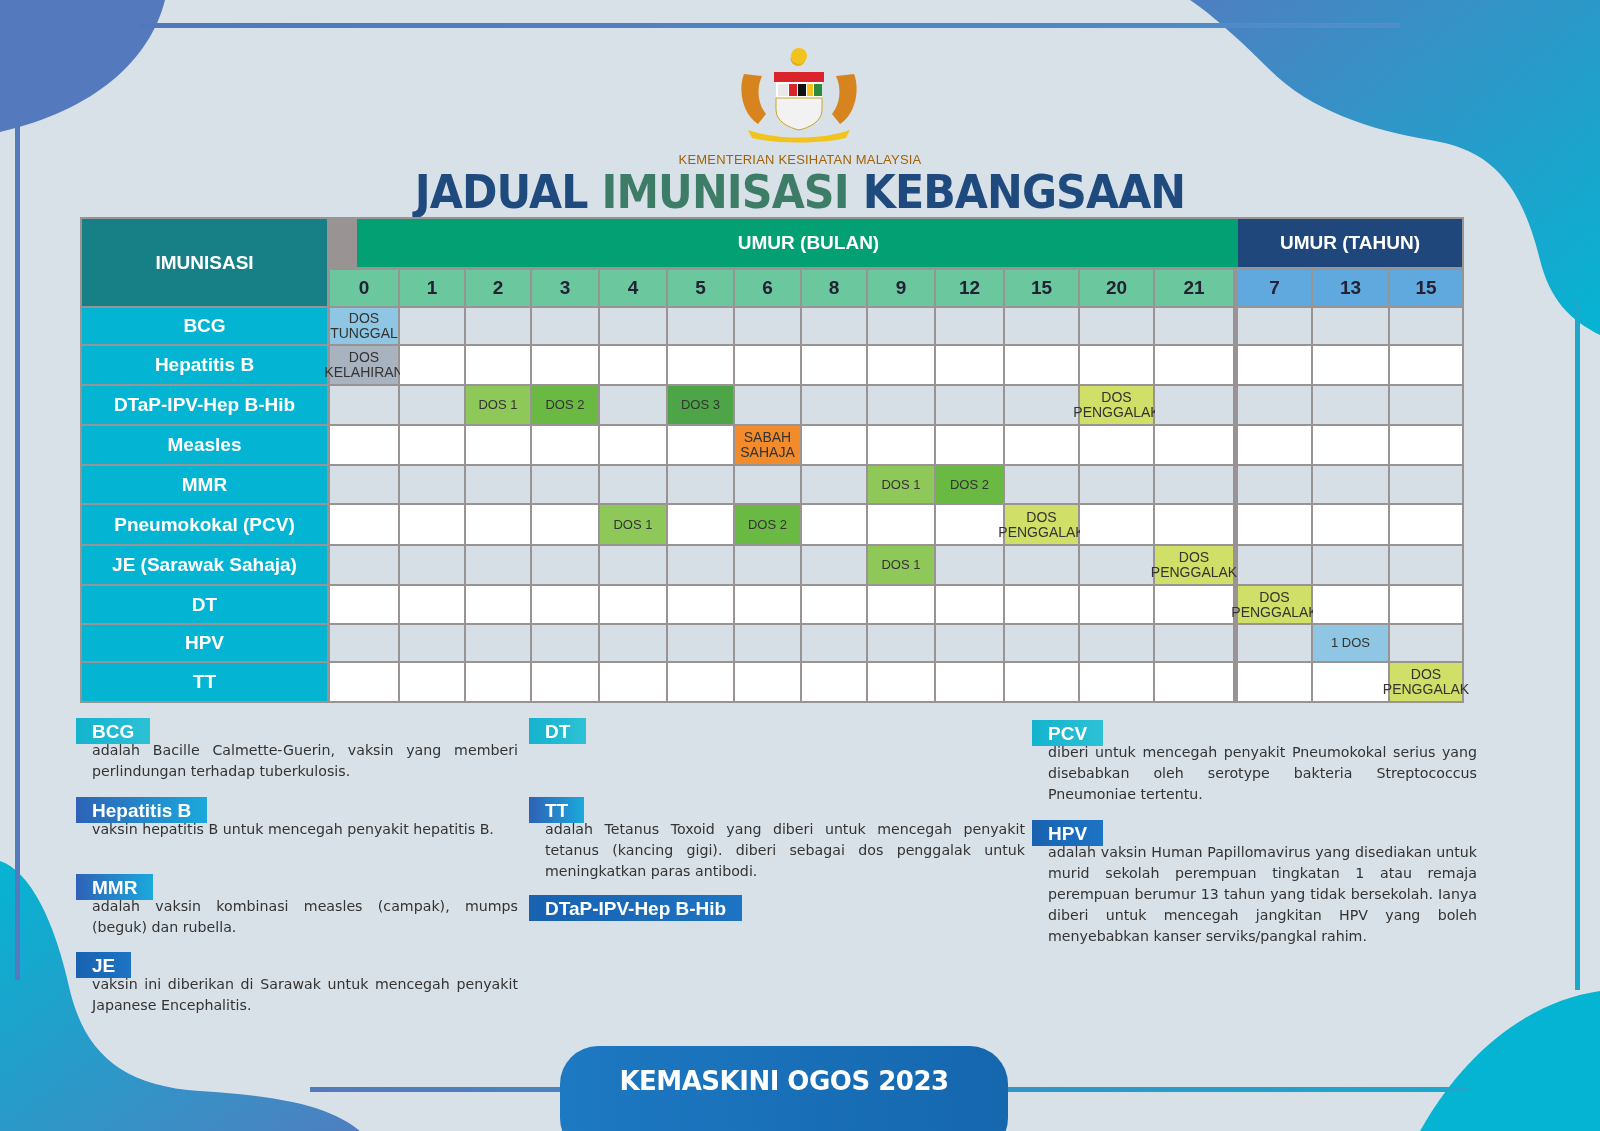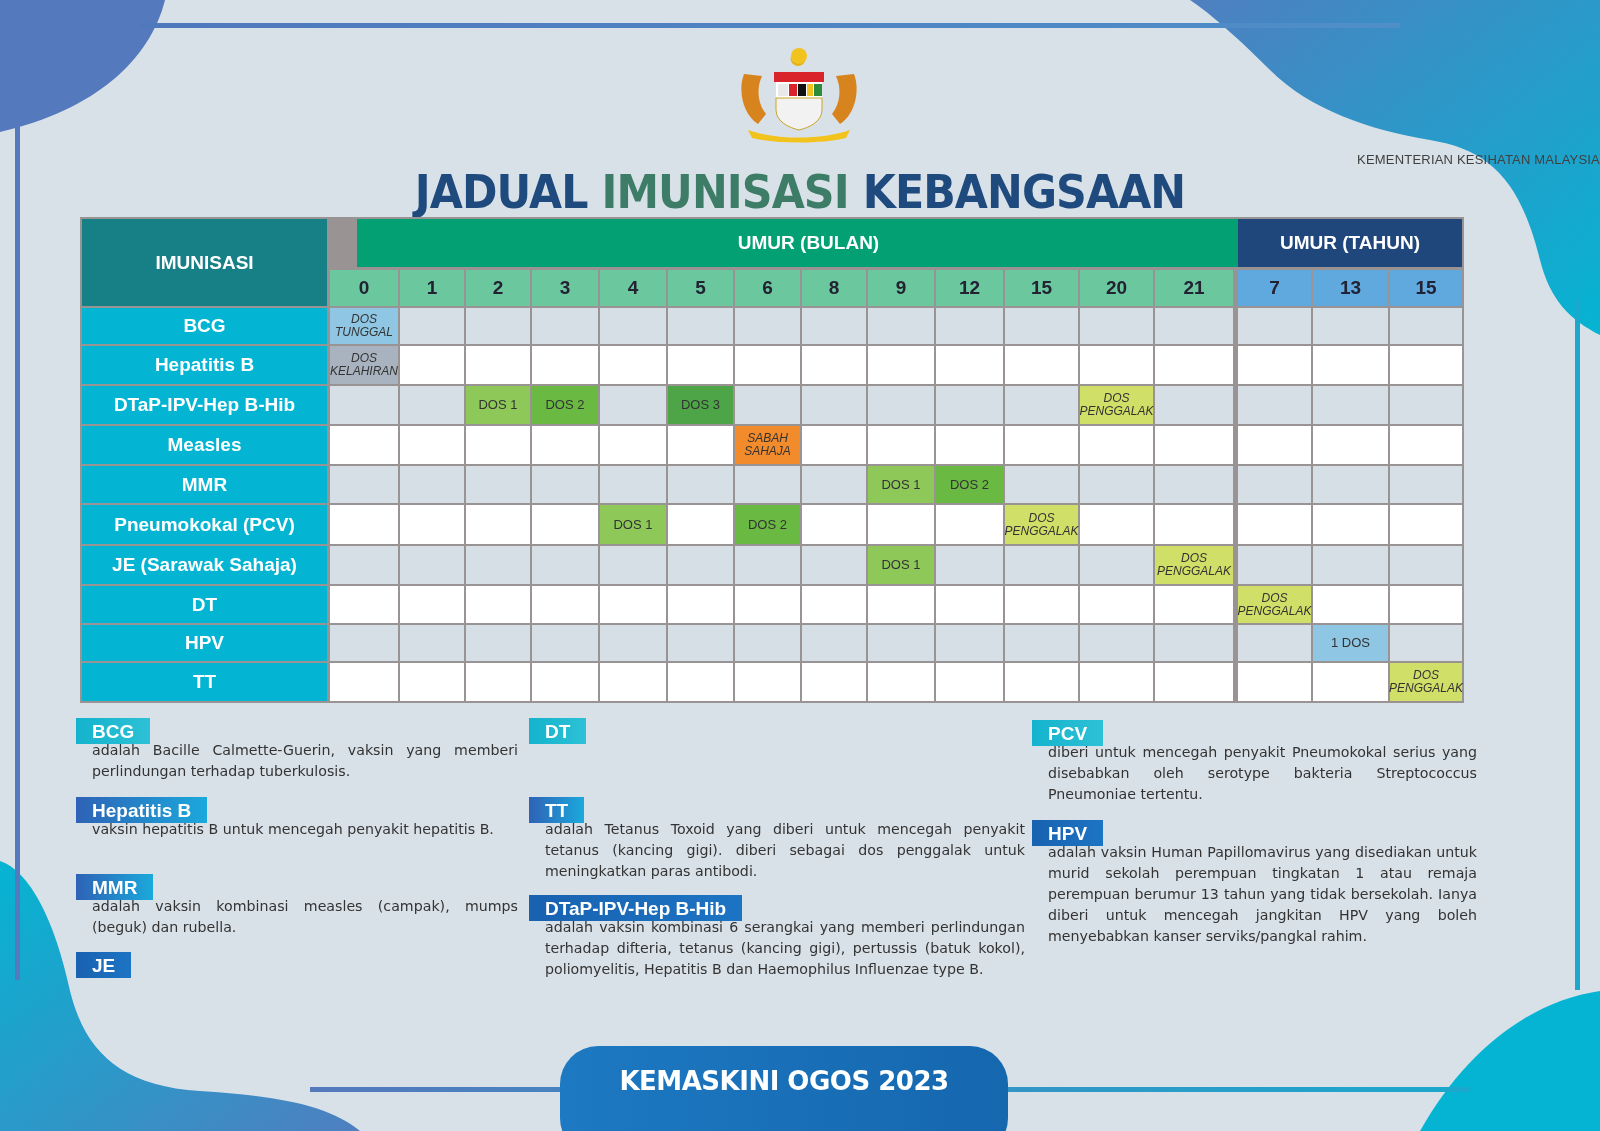--- a/index.html
+++ b/index.html
@@ -8,39 +8,39 @@
 
   
   .blob { position: absolute; z-index: 0; }
   .frame-top { position: absolute; left: 140px; right: 200px; top: 23px; height: 5px; background: linear-gradient(90deg,#4f78bd,#4f8fc8); z-index: 1; }
   .frame-left { position: absolute; left: 15px; top: 100px; width: 5px; height: 880px; background: #5479bd; z-index: 1; }
   .frame-right { position: absolute; right: 20px; top: 300px; width: 5px; height: 690px; background: #1ba8cc; z-index: 1; }
   .frame-bottom { position: absolute; left: 310px; right: 130px; top: 1087px; height: 5px; background: linear-gradient(90deg,#5479bd,#1ba8cc); z-index: 1; }
 
   
   .crest { position: absolute; left: 736px; top: 44px; width: 126px; height: 100px; z-index: 2; }
-  .ministry { position: absolute; left: 0; width: 1600px; top: 152px; text-align: right; font-size: 13px; color: #404040; letter-spacing: 0.2px; z-index: 2; }
+  .ministry { position: absolute; left: 0; width: 1600px; top: 152px; text-align: center; font-size: 13px; color: #a16207; letter-spacing: 0.2px; z-index: 2; }
   .title { position: absolute; left: 0; width: 1600px; top: 165px; text-align: center; font-size: 46px; font-weight: 900; letter-spacing: -1px; z-index: 2; font-family: "DejaVu Sans", sans-serif; transform: scaleX(0.93); }
   .title .t1 { color: #1e4a7e; }
   .title .t2 { color: #3d7d67; }
   .title .t3 { color: #1e4a7e; }
 
   
   .sched { position: absolute; left: 80px; top: 217px; width: 1384px; height: 486px; background: #9a9393; z-index: 2; }
   .cell { position: absolute; display: flex; align-items: center; justify-content: center; text-align: center; }
   .hdr-imun { background: #178087; color: #fff; font-weight: bold; font-size: 19px; }
   .hdr-bulan { background: #03a073; color: #fff; font-weight: bold; font-size: 19px; }
   .hdr-tahun { background: #1f477b; color: #fff; font-weight: bold; font-size: 19px; }
   .age-m { background: #6bc79e; color: #223; font-weight: bold; font-size: 19px; }
   .age-y { background: #5fa9de; color: #223; font-weight: bold; font-size: 19px; }
   .vlabel { background: #04b5d3; color: #fff; font-weight: bold; font-size: 19px; white-space: nowrap; }
   .c-gray { background: #d7dfe6; }
   .c-white { background: #ffffff; }
   .dose { font-size: 13px; color: #333; line-height: 1.05; }
-  .dose.small { font-size: 12px; font-style: italic; }
+  .dose.small { font-size: 14px; }
 
   
   .desc { position: absolute; z-index: 2; }
   .desc .tag { display: inline-block; height: 26px; padding: 0 16px 0 16px; color: #fff; font-weight: bold; font-size: 19px; line-height: 27px; }
   .desc .body { font-size: 15.5px; color: #333; line-height: 21px; text-align: justify; padding-left: 16px; margin-top: -4px; font-family: "DejaVu Sans", sans-serif; font-size: 14.2px; }
   .tag-cyan { background: linear-gradient(90deg,#14b3cd,#2dc1d6); }
   .tag-blue { background: linear-gradient(90deg,#2e62b6,#1ba9dc); }
   .tag-dblue { background: linear-gradient(90deg,#1862b0,#1d74c4); }
 
   .footer-badge { position: absolute; left: 560px; top: 1046px; width: 448px; height: 110px; border-radius: 38px; background: linear-gradient(90deg,#1d79c2,#1567ae); z-index: 2; }
@@ -314,22 +314,22 @@
     <div class="cell dose small" style="left: 1310px; top: 446px; width: 72px; height: 38px; background: rgb(207, 223, 103); padding: 0px 2px; flex-direction: column;">
       <span>DOS</span>
       <span>PENGGALAK</span>
     </div>
   </div>
 
 <div id="descs">
     <div class="desc" style="left: 76px; top: 718px; width: 442px;"><div class="tag tag-cyan">BCG</div><div class="body">adalah Bacille Calmette-Guerin, vaksin yang memberi perlindungan terhadap tuberkulosis.</div></div>
     <div class="desc" style="left: 76px; top: 797px; width: 442px;"><div class="tag tag-blue">Hepatitis B</div><div class="body">vaksin hepatitis B untuk mencegah penyakit hepatitis B.</div></div>
     <div class="desc" style="left: 76px; top: 874px; width: 442px;"><div class="tag tag-blue">MMR</div><div class="body">adalah vaksin kombinasi measles (campak), mumps (beguk) dan rubella.</div></div>
-    <div class="desc" style="left: 76px; top: 952px; width: 442px;"><div class="tag tag-dblue">JE</div></div>
+    <div class="desc" style="left: 76px; top: 952px; width: 442px;"><div class="tag tag-dblue">JE</div><div class="body">vaksin ini diberikan di Sarawak untuk mencegah penyakit Japanese Encephalitis.</div></div>
     <div class="desc" style="left: 529px; top: 718px; width: 496px;"><div class="tag tag-cyan">DT</div></div>
     <div class="desc" style="left: 529px; top: 797px; width: 496px;"><div class="tag tag-blue">TT</div><div class="body">adalah Tetanus Toxoid yang diberi untuk mencegah penyakit tetanus (kancing gigi). diberi sebagai dos penggalak untuk meningkatkan paras antibodi.</div></div>
-    <div class="desc" style="left: 529px; top: 895px; width: 496px;"><div class="tag tag-dblue">DTaP-IPV-Hep B-Hib</div><div class="body">adalah vaksin kombinasi 6 serangkai yang memberi perlindungan terhadap difteria, tetanus (kancing gigi), pertussis (batuk kokol), poliomyelitis, Hepatitis B dan Haemophilus Influenzae type B.</div></div>
+    <div class="desc" style="left: 529px; top: 895px; width: 496px;"><div class="tag tag-dblue">DTaP-IPV-Hep B-Hib</div></div>
     <div class="desc" style="left: 1032px; top: 720px; width: 445px;"><div class="tag tag-cyan">PCV</div><div class="body">diberi untuk mencegah penyakit Pneumokokal serius yang disebabkan oleh serotype bakteria Streptococcus Pneumoniae tertentu.</div></div>
     <div class="desc" style="left: 1032px; top: 820px; width: 445px;"><div class="tag tag-dblue">HPV</div><div class="body">adalah vaksin Human Papillomavirus yang disediakan untuk murid sekolah perempuan tingkatan 1 atau remaja perempuan berumur 13 tahun yang tidak bersekolah. Ianya diberi untuk mencegah jangkitan HPV yang boleh menyebabkan kanser serviks/pangkal rahim.</div></div>
   </div>
 
 <div class="footer-badge"></div>
 <div class="footer-text">KEMASKINI OGOS 2023</div>
 
 </body></html>

